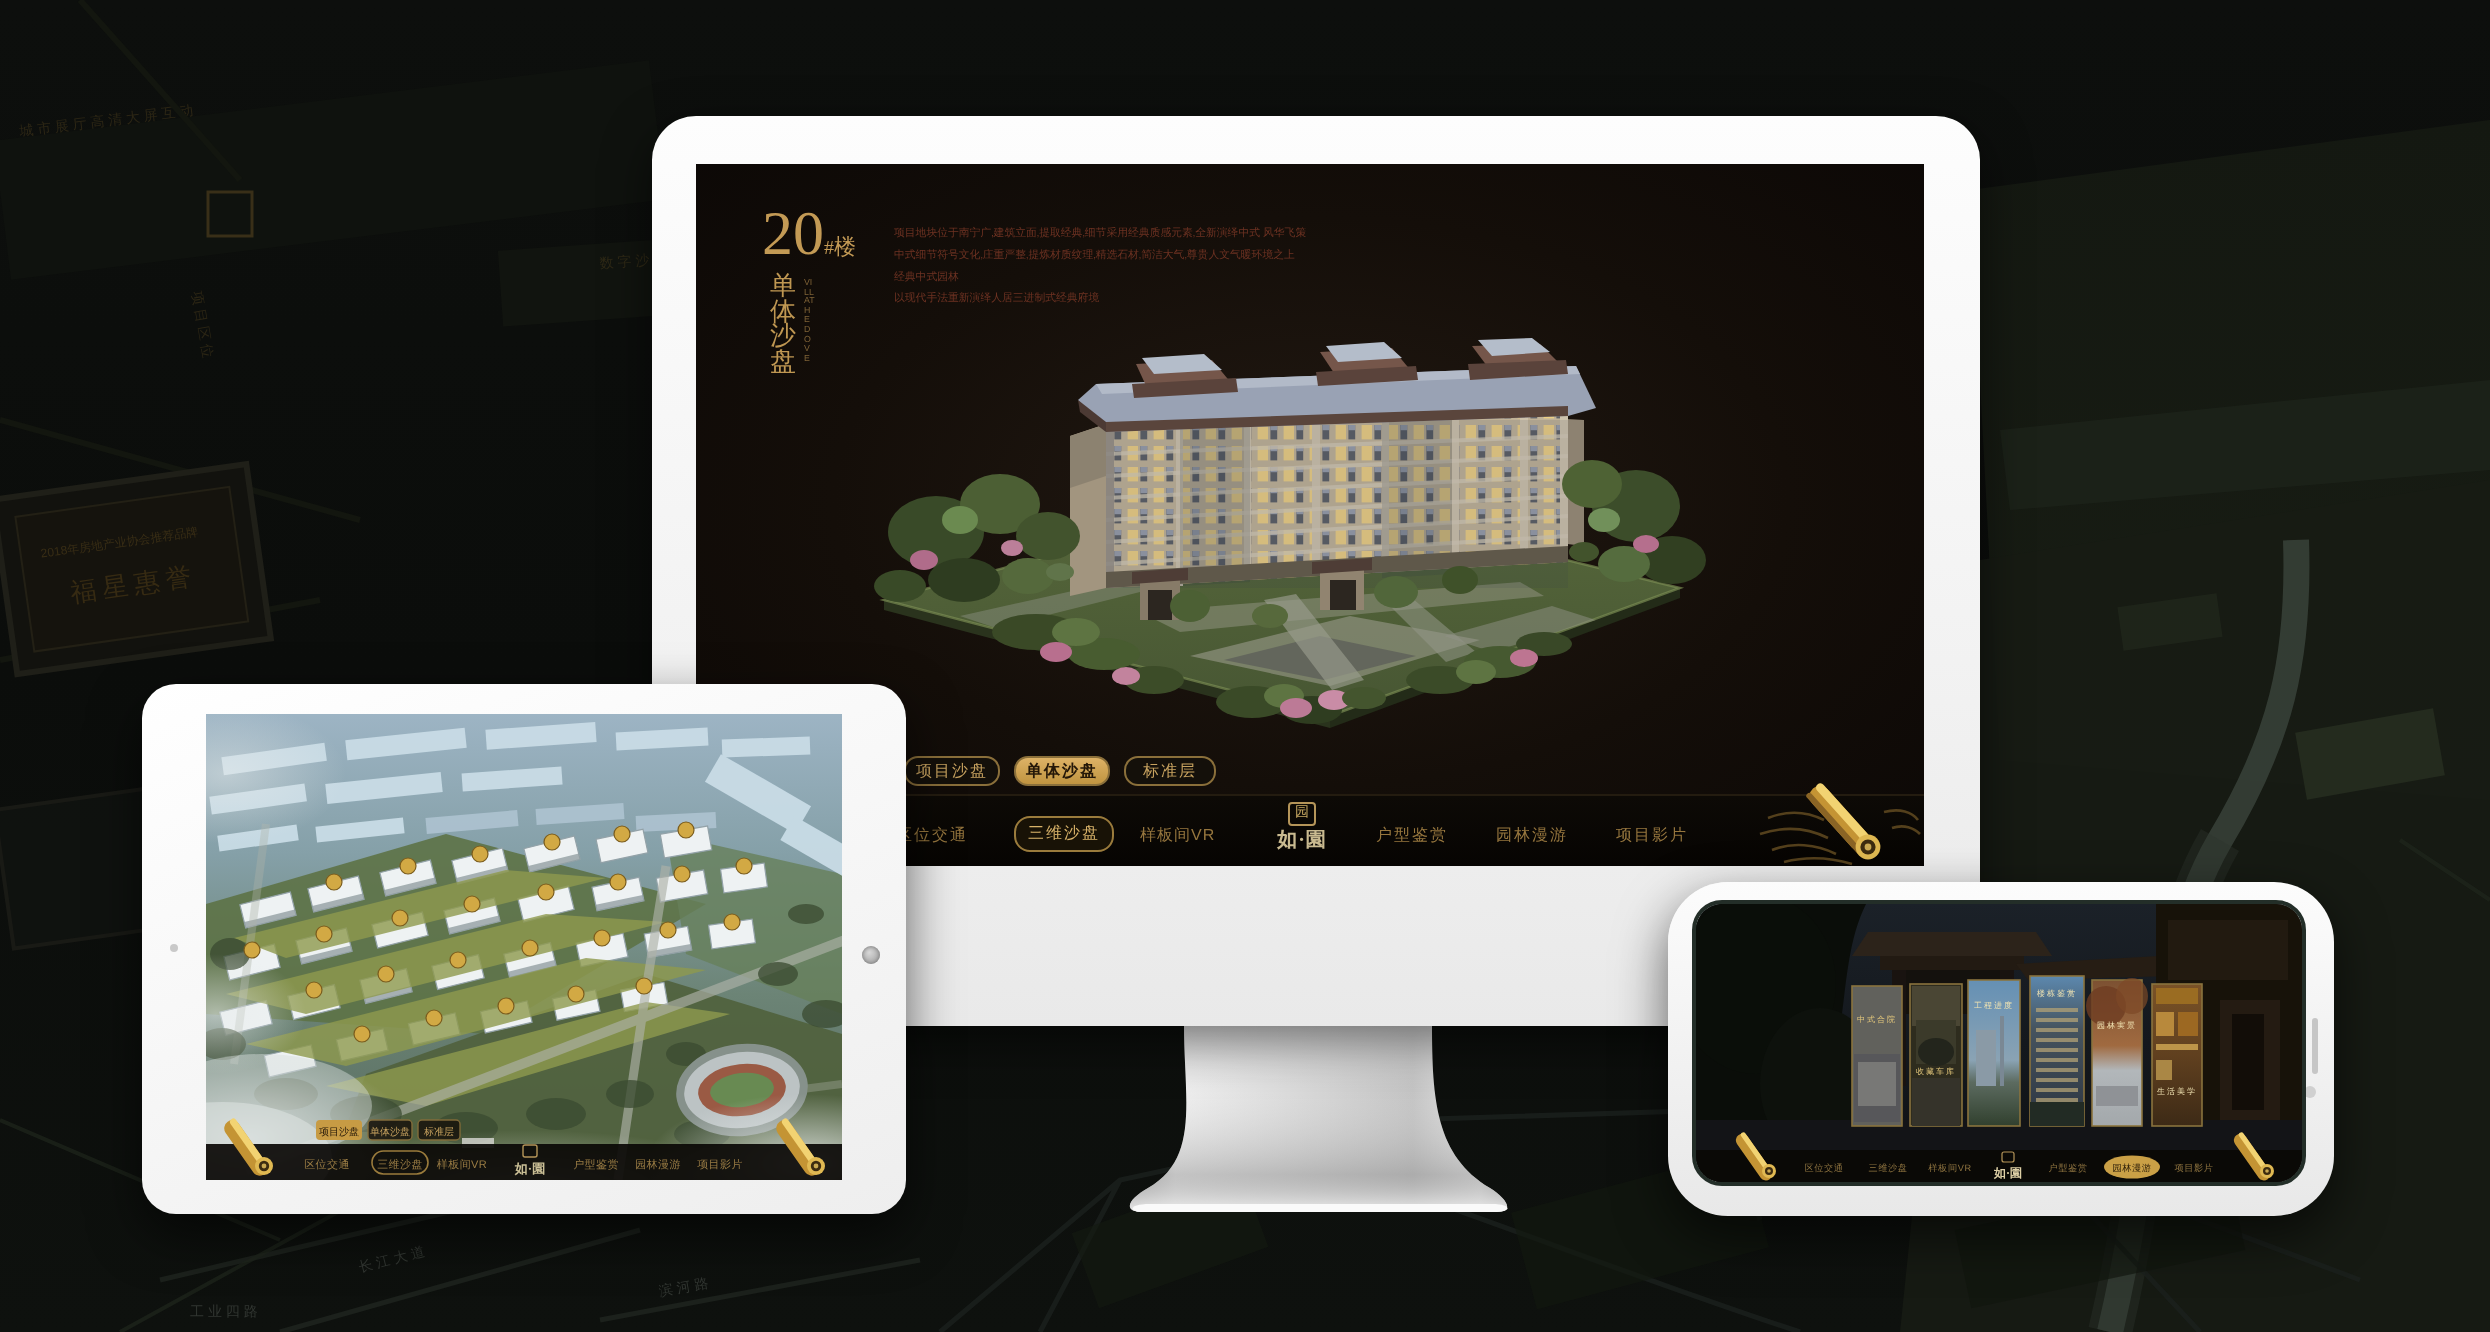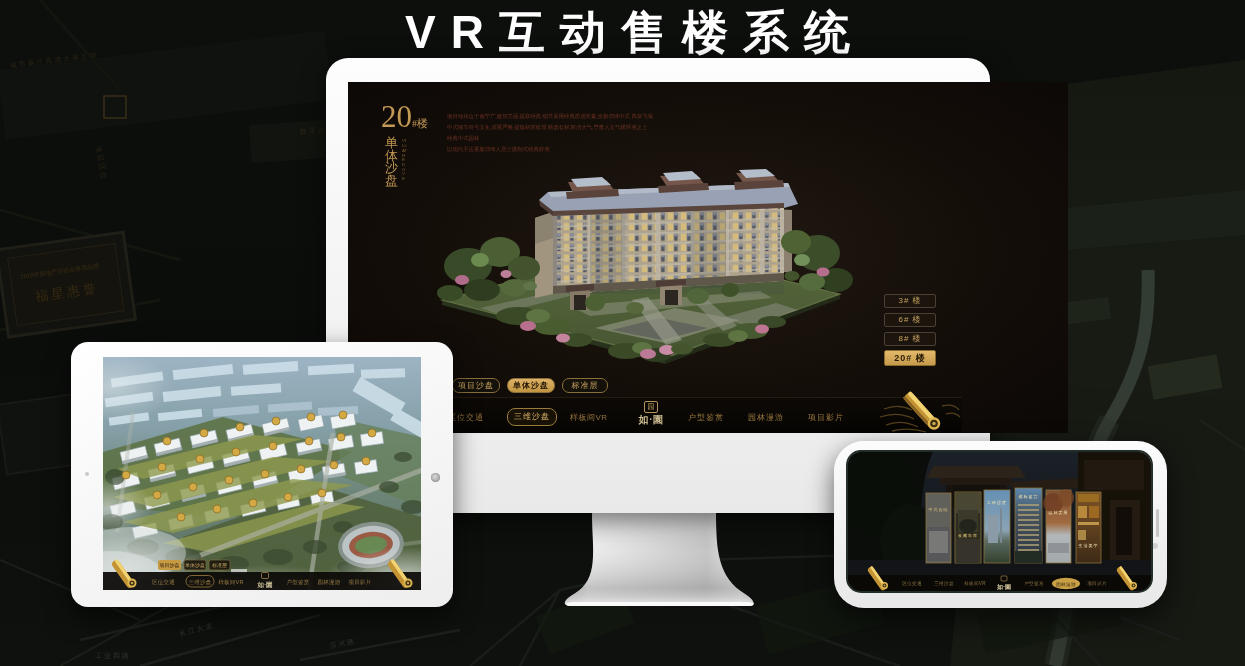--- a/index.html
+++ b/index.html
@@ -68,22 +68,20 @@
       <path d="M470,666 L560,590 L700,560 M560,590 L520,666 M640,575 C720,600 820,640 900,666 M700,560 L860,555 L1020,580 L1180,640 M1020,580 L1100,666 M860,555 L880,610"></path>
     </g>
     <g stroke="#20261d" stroke-width="2" fill="none" opacity="0.7">
       <path d="M0,560 L140,620 M60,666 L180,600 M950,480 L1060,520 M1200,420 L1245,450"></path>
     </g>
     <rect x="540" y="600" width="90" height="40" fill="#141a11" opacity="0.65" transform="rotate(-20 585 620)"></rect>
     <rect x="760" y="590" width="120" height="50" fill="#131810" opacity="0.65" transform="rotate(-15 820 615)"></rect>
     <rect x="980" y="600" width="140" height="40" fill="#11160e" opacity="0.65" transform="rotate(-12 1050 620)"></rect>
   </svg>
 
-  <div class="abs" style="left:405px;top:2px;color:#fff;white-space:nowrap;
-       font-size:46px;font-weight:600;letter-spacing:15px;">VR互动售楼系统</div>
 
   <svg id="stand" class="abs" style="left:540px;top:510px;" width="240" height="100" viewBox="0 0 240 100">
     <defs>
       <linearGradient id="neckg" x1="0" y1="0" x2="1" y2="0">
         <stop offset="0" stop-color="#b9b9b9"></stop>
           <stop offset="0.12" stop-color="#efefef"></stop>
         <stop offset="0.45" stop-color="#d9d9d9"></stop>
           <stop offset="0.75" stop-color="#c4c4c4"></stop>
         <stop offset="0.93" stop-color="#e8e8e8"></stop>
           <stop offset="1" stop-color="#bdbdbd"></stop>
@@ -97,21 +95,21 @@
     </defs>
     <path d="M52,2 L176,2 C176,40 178,68 205,84 C213,89 218,96 208,96 L32,96 C20,96 25,89 34,84 C60,69 52,40 52,2 Z" fill="url(#neckg)"></path>
     <path d="M52,2 L176,2 C176,40 178,68 205,84 C213,89 218,96 208,96 L32,96 C20,96 25,89 34,84 C60,69 52,40 52,2 Z" fill="url(#neckv)"></path>
     <path d="M32,96 L208,96 C216,96 216,92 206,92 L35,92 C24,92 24,96 32,96 Z" fill="#fafafa"></path>
   </svg>
 
   <div id="monitor" class="abs" style="left:326px;top:58px;width:664px;height:455px;
        background:linear-gradient(180deg,#fdfdfd,#f2f2f2 60%,#e9e9e9);border-radius:22px 22px 16px 16px;
        box-shadow:0 8px 24px rgba(0,0,0,0.55);"></div>
 
-  <div id="screen" class="abs" style="left:348px;top:82px;width:720px;height:351px;
+  <div id="screen" class="abs" style="left:348px;top:82px;width:614px;height:351px;
        background:radial-gradient(ellipse at 50% 48%, #221912 0%, #140e09 55%, #0c0806 100%);overflow:hidden;">
 
     <div class="abs" style="left:33px;top:17px;color:#c39a55;font-family:'Liberation Serif',serif;">
       <span style="font-size:31px;letter-spacing:0px;">20</span><span style="font-size:10px;">#</span><span style="font-size:11px;">楼</span>
     </div>
 
     <div class="abs" style="left:37px;top:55px;color:#bf9752;font-size:13px;line-height:12.5px;font-family:'Liberation Serif',serif;">单<br>体<br>沙<br>盘</div>
 
     <div class="abs" style="left:54px;top:57px;color:#7d6136;font-size:8px;line-height:8.6px;width:10px;word-break:break-all;transform:scale(0.55);transform-origin:0 0;">VILLATHEDOVE</div>
 
@@ -268,34 +266,20 @@
       </g>
 
       <g>
         <ellipse cx="175" cy="155" rx="10" ry="8" fill="#4c6034"></ellipse>
         <ellipse cx="278" cy="148" rx="11" ry="8" fill="#51663a"></ellipse>
         <ellipse cx="310" cy="142" rx="9" ry="7" fill="#3f5129"></ellipse>
         <ellipse cx="215" cy="160" rx="9" ry="6" fill="#57693c"></ellipse>
       </g>
     </svg>
 
-    <div class="abs" style="left:536px;top:212px;width:52px;">
-
-      <div style="height:12px;margin-bottom:5px;border:1px solid #4c4034;background:#1b150e;border-radius:2px;
-        color:#c7a25f;font-size:8px;text-align:center;line-height:12px;letter-spacing:1px;">3# 楼</div>
-
-      <div style="height:12px;margin-bottom:5px;border:1px solid #4c4034;background:#1b150e;border-radius:2px;
-        color:#c7a25f;font-size:8px;text-align:center;line-height:12px;letter-spacing:1px;">6# 楼</div>
-
-      <div style="height:12px;margin-bottom:4px;border:1px solid #4c4034;background:#1b150e;border-radius:2px;
-        color:#c7a25f;font-size:8px;text-align:center;line-height:12px;letter-spacing:1px;">8# 楼</div>
-
-      <div style="height:14px;background:linear-gradient(180deg,#e3b96b,#c69a4a);border-radius:2px;border:1px solid #8a6a2e;
-        color:#2a1c08;font-size:9px;font-weight:bold;text-align:center;line-height:14px;letter-spacing:1px;">20# 楼</div>
-    </div>
 
     <div class="abs" style="left:104px;top:296px;height:15px;display:flex;gap:7px;">
 
       <div style="width:46px;border:1px solid #8a6f3a;border-radius:7px;background:#14100a;color:#c7a25f;
         font-size:8px;text-align:center;line-height:13px;letter-spacing:1px;">项目沙盘</div>
 
       <div style="width:46px;border:1px solid #8a6f3a;border-radius:7px;background:linear-gradient(180deg,#ddb266,#c09440);
         color:#241708;font-size:8px;font-weight:bold;text-align:center;line-height:13px;letter-spacing:1px;">单体沙盘</div>
 
       <div style="width:44px;border:1px solid #8a6f3a;border-radius:7px;background:#14100a;color:#c7a25f;

